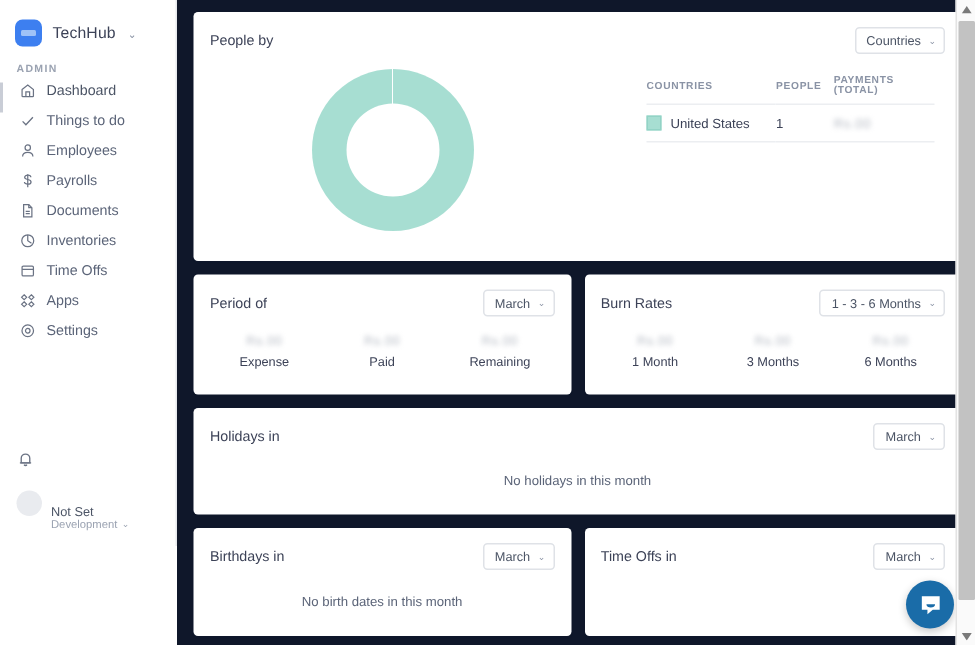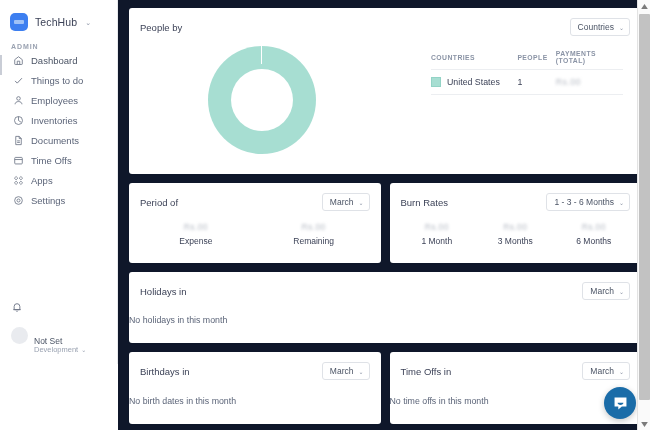--- a/index.html
+++ b/index.html
@@ -134,21 +134,21 @@
   .stats-card { height: 80px; }
   .stats-body {
     display: flex; padding: 11px 8px 0 8px;
   }
   .stat { flex: 1 1 0; text-align: center; }
   .stat-value { font-size: 8.5px; margin-bottom: 4px; }
   .stat-label { font-size: 8.5px; color: #3c4257; }
 
   .empty-card { }
   .empty-msg {
-    font-size: 8.8px; color: #5b6478;
+    text-align: center; font-size: 8.8px; color: #5b6478;
     padding: 16px 0 18px 0;
   }
   .holidays-card .empty-msg { padding: 15px 0 18px 0; }
 
   
   .chat-bubble {
     position: absolute; right: 14px; bottom: 11px;
     width: 32px; height: 32px; border-radius: 50%;
     background: #1a6ca8;
     display: flex; align-items: center; justify-content: center;
@@ -211,40 +211,49 @@
       <div class="nav-item">
         <span class="nav-ico">
           <svg width="11" height="11" viewBox="0 0 16 16" fill="none" stroke="#6b7384" stroke-width="1.2">
             <circle cx="8" cy="5" r="2.6"></circle>
             <path d="M3 13.5c0-2.5 2.2-4 5-4s5 1.5 5 4"></path>
           </svg>
         </span>
         <span class="nav-label">Employees</span>
       </div>
 
-
-      <div class="nav-item">
-        <span class="nav-ico">
-          <svg width="11" height="11" viewBox="0 0 16 16" fill="none" stroke="#6b7384" stroke-width="1.2">
-            <circle cx="8" cy="8" r="5.8"></circle>
-            <path d="M8 2.4v5.6l3.6 2.4"></path>
-          </svg>
-        </span>
-        <span class="nav-label">Inventories</span>
+      <div class="nav-item">
+        <span class="nav-ico">
+          <svg width="11" height="11" viewBox="0 0 16 16" fill="none" stroke="#6b7384" stroke-width="1.2">
+            <path d="M8 1.8v12.4"></path>
+            <path d="M11 4.5c0-1.2-1.3-1.9-3-1.9s-3 .8-3 2.1 1.4 1.8 3 2.1 3.2.8 3.2 2.3-1.4 2.2-3.2 2.2-3.2-.8-3.2-2.1"></path>
+          </svg>
+        </span>
+        <span class="nav-label">Payrolls</span>
       </div>
 
       <div class="nav-item">
         <span class="nav-ico">
           <svg width="11" height="11" viewBox="0 0 16 16" fill="none" stroke="#6b7384" stroke-width="1.2">
             <path d="M4 2h5l3 3v9H4z"></path>
             <path d="M9 2v3h3"></path>
             <path d="M6 8.5h4M6 10.8h4"></path>
           </svg>
         </span>
         <span class="nav-label">Documents</span>
+      </div>
+
+      <div class="nav-item">
+        <span class="nav-ico">
+          <svg width="11" height="11" viewBox="0 0 16 16" fill="none" stroke="#6b7384" stroke-width="1.2">
+            <circle cx="8" cy="8" r="5.8"></circle>
+            <path d="M8 2.4v5.6l3.6 2.4"></path>
+          </svg>
+        </span>
+        <span class="nav-label">Inventories</span>
       </div>
 
       <div class="nav-item">
         <span class="nav-ico">
           <svg width="11" height="11" viewBox="0 0 16 16" fill="none" stroke="#6b7384" stroke-width="1.2">
             <rect x="2.5" y="3.5" width="11" height="9.5" rx="1.2"></rect>
             <path d="M2.5 6.6h11"></path>
           </svg>
         </span>
         <span class="nav-label">Time Offs</span>
@@ -347,20 +356,24 @@
             <span class="cv">⌄</span>
           </span>
         </div>
         <div class="stats-body">
           <div class="stat">
             <div class="stat-value blurred">Rs.00</div>
             <div class="stat-label">Expense</div>
           </div>
           <div class="stat">
             <div class="stat-value blurred">Rs.00</div>
+            <div class="stat-label">Paid</div>
+          </div>
+          <div class="stat">
+            <div class="stat-value blurred">Rs.00</div>
             <div class="stat-label">Remaining</div>
           </div>
         </div>
       </section>
 
       <section class="card stats-card">
         <div class="card-head">
           <span class="card-title">Burn Rates</span>
           <span class="dropdown">
             <span>1 - 3 - 6 Months</span>
@@ -408,21 +421,20 @@
       </section>
 
       <section class="card empty-card">
         <div class="card-head">
           <span class="card-title">Time Offs in</span>
           <span class="dropdown">
             <span>March</span>
             <span class="cv">⌄</span>
           </span>
         </div>
-        <div class="empty-msg">No time offs in this month</div>
       </section>
     </div>
 
   </main>
 
   <div class="chat-bubble">
     <svg width="17" height="17" viewBox="0 0 20 20" fill="#ffffff">
       <path d="M3 3h14v10.5h-5.4L7.4 17v-3.5H3z"></path>
       <path d="M6.6 9.2c0 1.6 1.5 2.6 3.4 2.6s3.4-1 3.4-2.6z" fill="#1a6ca8"></path>
     </svg>

